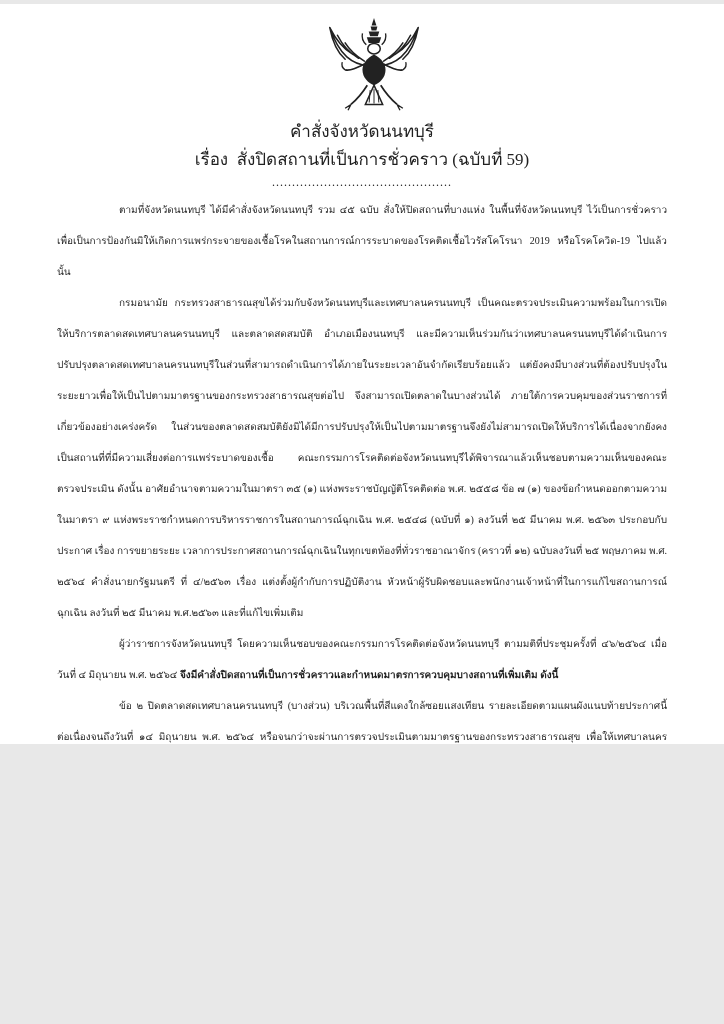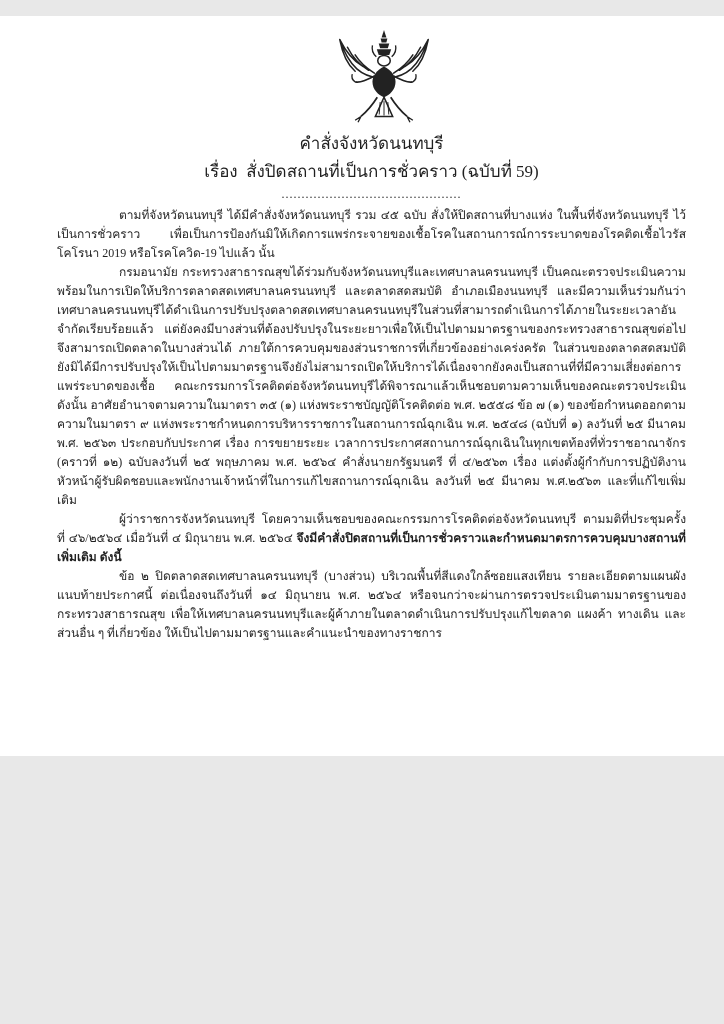--- a/index.html
+++ b/index.html
@@ -1,23 +1,23 @@
 <!DOCTYPE html>
 <html><head>
 <meta charset="utf-8">
 <style>
   html, body { margin: 0; padding: 0; background: #e8e8e8; }
   .page {
     position: relative;
     width: 724px;
     height: 740px;
-    margin: 16px auto;
+    margin: 4px auto;
     background: #ffffff;
     box-sizing: border-box;
-    padding: 12px 38px 0 57px;
+    padding: 12px 57px 0 57px;
     overflow: hidden;
     font-family: "Liberation Serif", "DejaVu Serif", serif;
     color: #1f1f1f;
   }
   .emblem {
     width: 120px;
     height: 100px;
     margin: 0 auto 2px auto;
     transform: translateX(12px);
   }
@@ -31,22 +31,22 @@
     text-align: center;
     font-size: 12px;
     line-height: 16px;
     letter-spacing: 1px;
     color: #2a2a2a;
     margin-bottom: 4px;
   }
   .body-text { }
   .para {
     margin: 0;
-    font-size: 12px;
-    line-height: 19px;
+    font-size: 10px;
+    line-height: 31px;
     text-align: justify;
     text-indent: 62px;
   }
   .bold { font-weight: bold; }
 </style>
 </head>
 <body>
 
 <div class="page">
 

